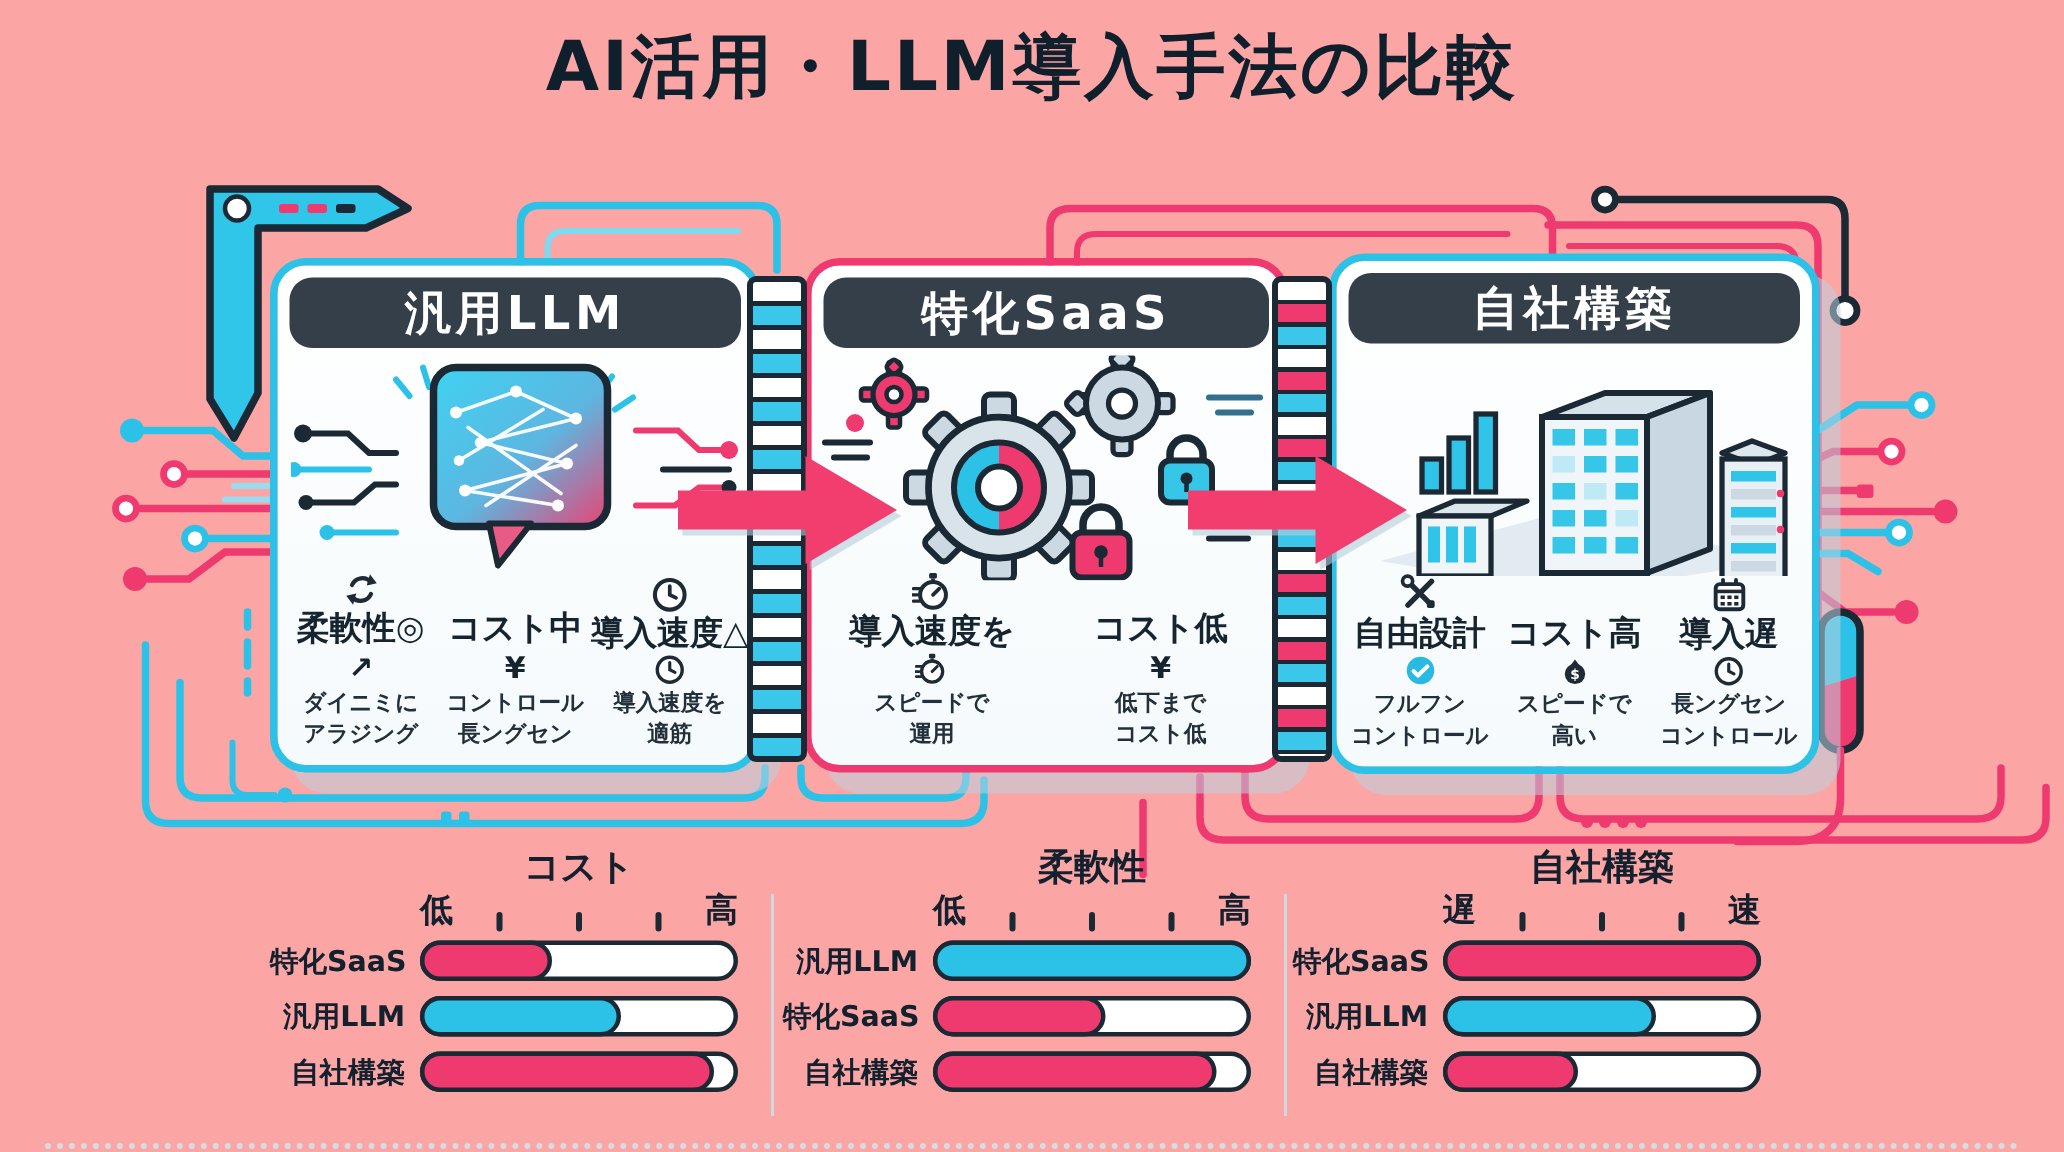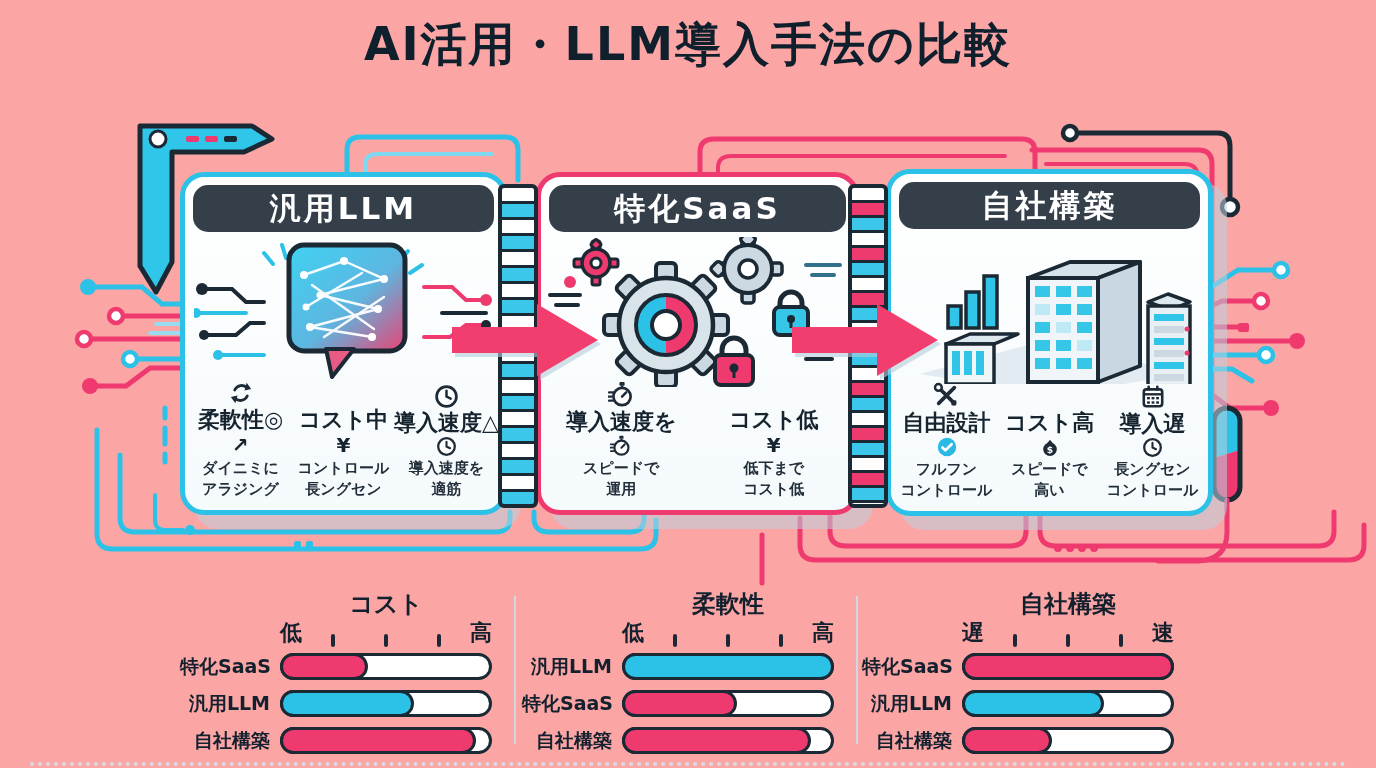--- a/index.html
+++ b/index.html
@@ -38,21 +38,21 @@
   .ladder-2{left:848px;top:184px;
     background:repeating-linear-gradient(180deg,#ffffff 0 12px,#1b2935 12px 15px,#ee3a6e 15px 27px,#1b2935 27px 30px,#3ac7ea 30px 42px,#1b2935 42px 45px);}
   .arrow{position:absolute;z-index:13;filter:drop-shadow(3px 4px 0 rgba(180,205,218,.6));}
   .arrow-1{left:452px;top:300px;} .arrow-2{left:792px;top:300px;}
 
   .section-head{position:absolute;top:554px;left:0;width:100%;z-index:5;
                 display:flex;align-items:center;justify-content:center;gap:16px;}
   .head-line{width:352px;height:5px;background:#1b2935;border-radius:3px;}
   .head-text{font-size:27px;font-weight:bold;color:#101f2c;white-space:nowrap;}
 
-  .chart-group{position:absolute;top:588px;width:316px;z-index:5;}
+  .chart-group{position:absolute;top:562px;width:316px;z-index:5;}
   .chart-title{margin-left:100px;width:212px;text-align:center;font-size:24px;font-weight:bold;color:#13202d;}
   .chart-scale{position:relative;margin-left:100px;width:212px;height:28px;
                display:flex;justify-content:space-between;align-items:flex-end;
                font-size:22px;font-weight:bold;color:#13202d;}
   .chart-scale .tick{position:absolute;bottom:1px;width:4px;height:13px;background:#1b2935;
                      border-radius:2px;transform:translateX(-50%);}
   .chart-row{display:flex;align-items:center;height:37px;}
   .row-label{width:90px;padding-right:10px;text-align:right;font-size:19px;font-weight:bold;
              color:#13202d;white-space:nowrap;}
   .bar-track{position:relative;width:212px;height:27px;background:#ffffff;

